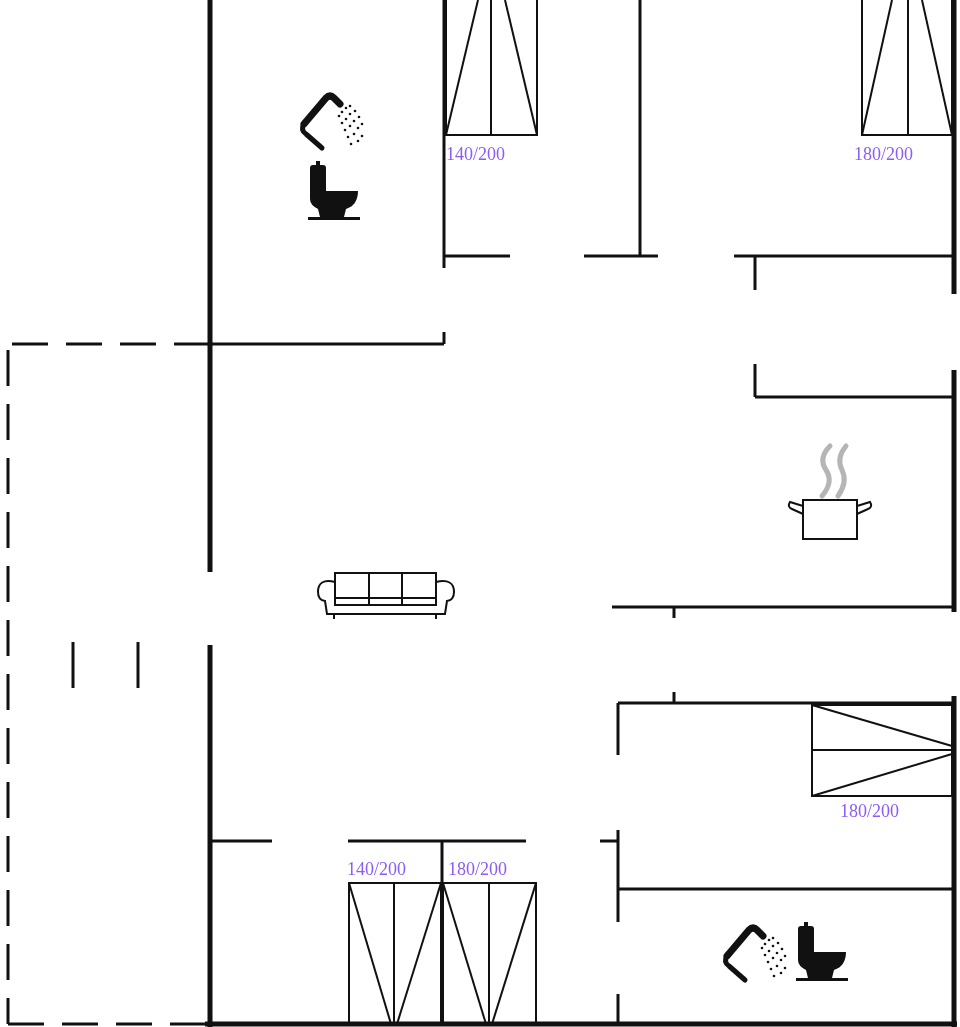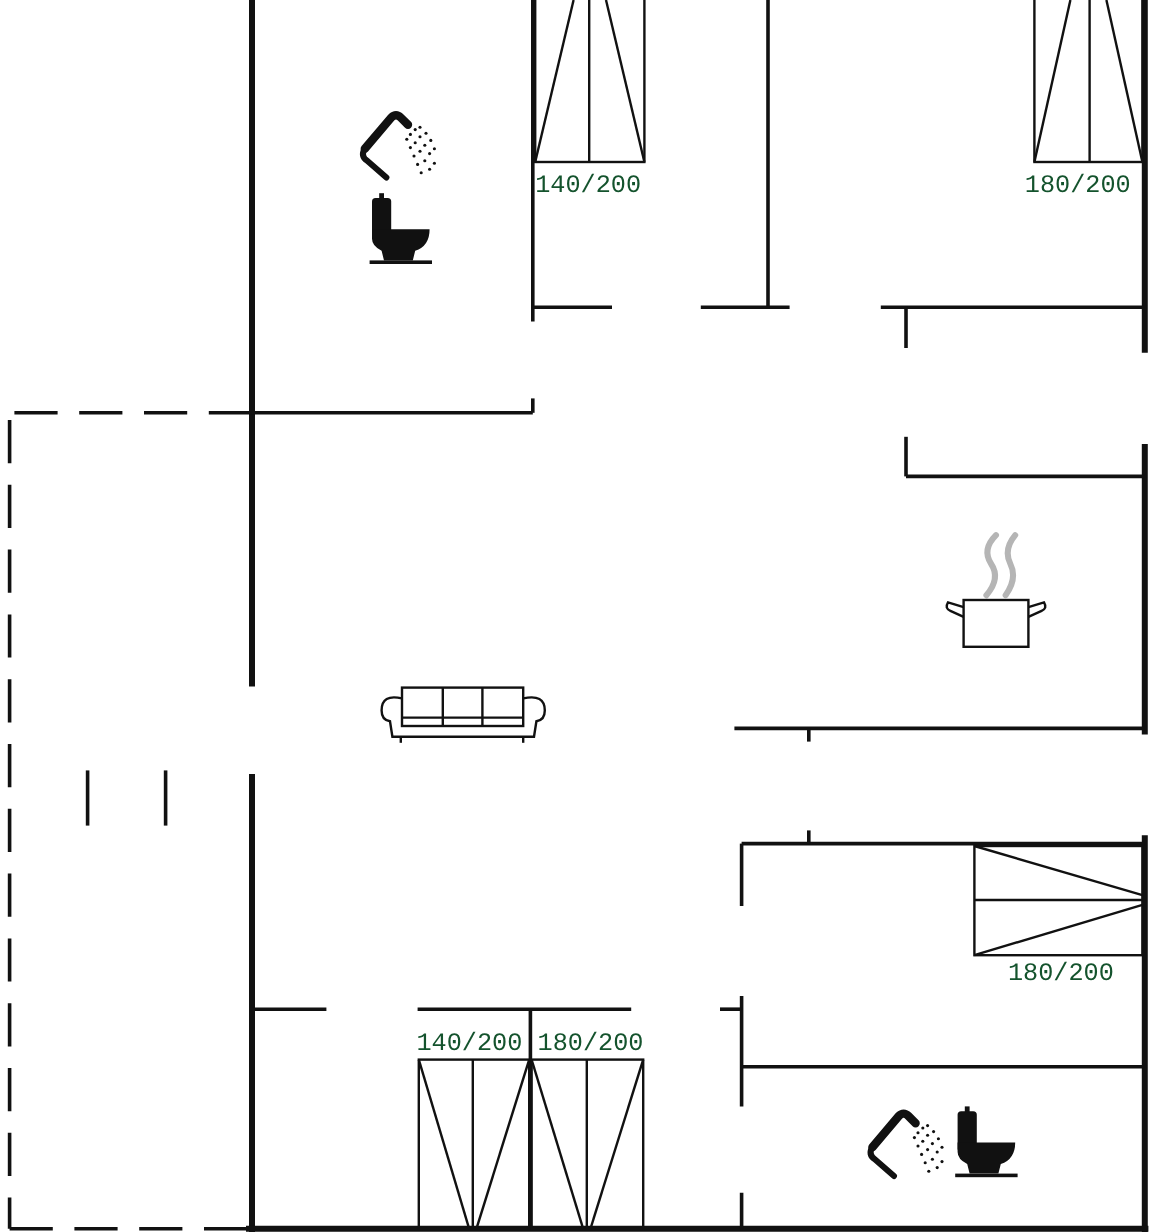--- a/index.html
+++ b/index.html
@@ -1,18 +1,18 @@
 <!DOCTYPE html>
 <html><head>
 <meta charset="utf-8">
 <style>
   html, body { margin:0; padding:0; background:#ffffff; }
   body { width:960px; height:1027px; overflow:hidden; position:relative; font-family:"Liberation Sans", sans-serif; }
   #plan { position:absolute; left:0; top:0; width:960px; height:1027px; }
-  .bed-label { position:absolute; font-size:21px; color:#14532d; line-height:1; white-space:nowrap; font-family:Liberation Mono, monospace; }
+  .bed-label { position:absolute; font-size:18px; color:#8b5cf6; line-height:1; white-space:nowrap; font-family:Liberation Serif, serif; }
 </style>
 </head>
 <body>
 
 <svg id="plan" viewBox="0 0 960 1027" xmlns="http://www.w3.org/2000/svg">
   <defs>
     <g id="shower">
       <path d="M0,30 L22,4 Q26,0 30,4 L36,10" fill="none" stroke="#111" stroke-width="7" stroke-linecap="round" stroke-linejoin="round"></path>
       <path d="M0,30 Q-4,36 2,40 L18,54" fill="none" stroke="#111" stroke-width="5" stroke-linecap="round" stroke-linejoin="round"></path>
       <g fill="#111">

